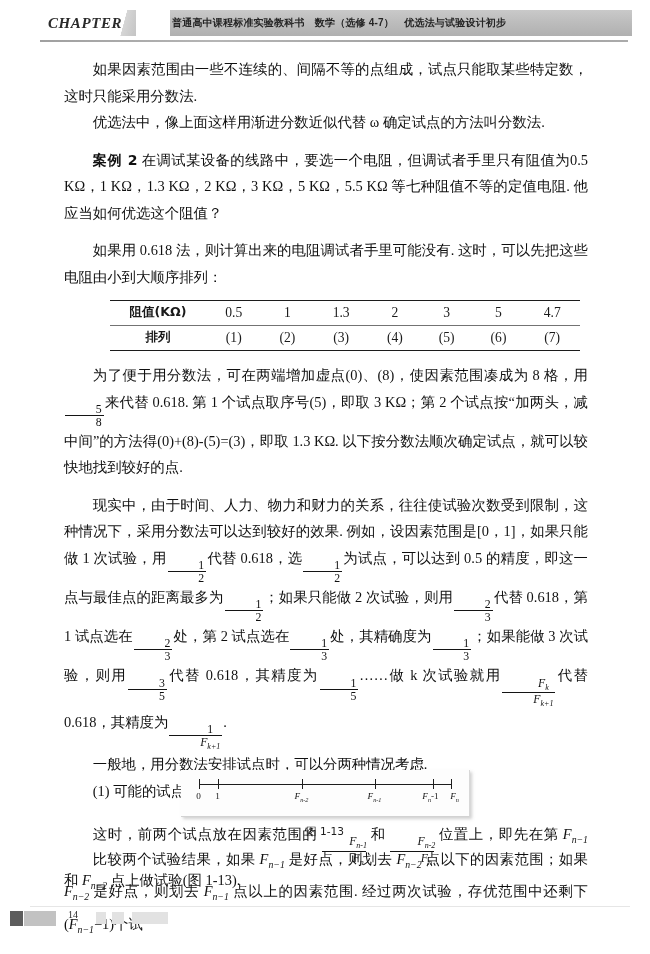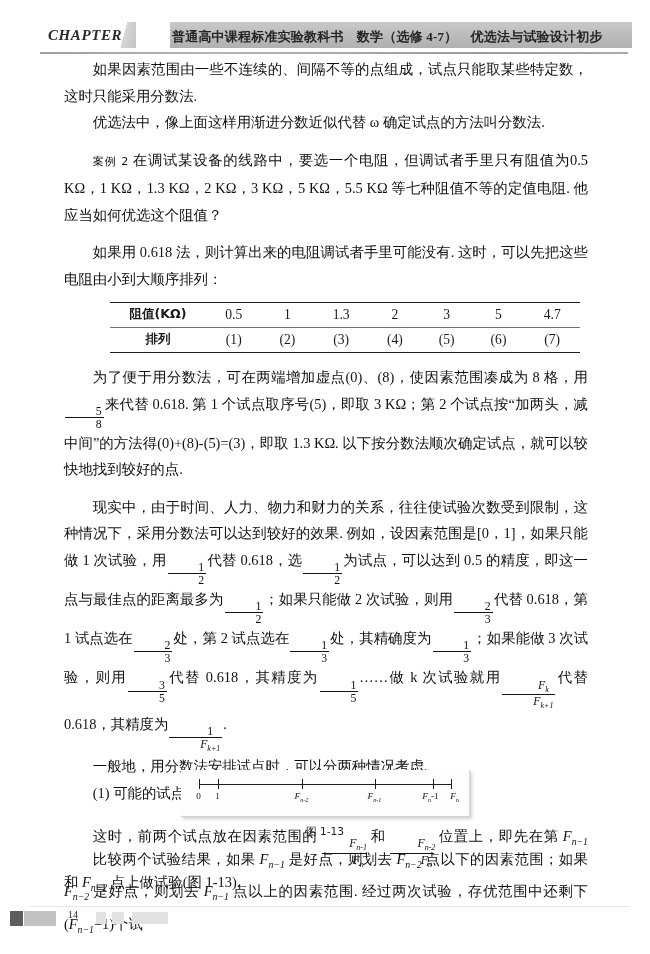--- a/index.html
+++ b/index.html
@@ -13,21 +13,21 @@
     position: relative;
     font-family: "Liberation Serif", "DejaVu Serif", serif;
     color: #1a1a1a;
     overflow: hidden;
   }
 
   
   .header {
     position: absolute;
     left: 0;
-    top: 22px;
+    top: 10px;
     width: 642px;
     height: 34px;
   }
   .header-band {
     position: absolute;
     left: 38px;
     top: 0;
     width: 594px;
     height: 26px;
     background: linear-gradient(to bottom, #c9c9c9 0%, #bdbdbd 45%, #b0b0b0 100%);
@@ -56,23 +56,23 @@
     font-style: italic;
     font-weight: bold;
     font-size: 15px;
     letter-spacing: 0.6px;
     color: #2b2b2b;
   }
   .header-title {
     position: absolute;
     left: 172px;
     top: 6px;
-    font-family: Liberation Serif, serif;
+    font-family: Liberation Sans, sans-serif;
     font-weight: bold;
-    font-size: 13px;
+    font-size: 10px;
     color: #252525;
     white-space: nowrap;
     letter-spacing: 0.2px;
   }
   .header-rule {
     position: absolute;
     left: 40px;
     top: 30px;
     width: 588px;
     height: 2px;
@@ -95,22 +95,22 @@
     text-justify: inter-ideograph;
     text-indent: 2em;
     color: #101010;
   }
   p.para.noindent { text-indent: 0; }
   p.spaced { margin-top: 11px; }
   .tight { margin-top: 0; }
 
   .case-label {
     font-family: "DejaVu Sans", "Liberation Sans", sans-serif;
-    font-weight: normal;
-    font-size: 11px;
+    font-weight: bold;
+    font-size: 14px;
     letter-spacing: 0.3px;
   }
   .mathit { font-style: italic; font-family: "Liberation Serif","DejaVu Serif",serif; }
   sub.mi { font-style: italic; font-size: 0.68em; }
 
   
   .frac {
     display: inline-flex;
     flex-direction: column;
     align-items: center;

